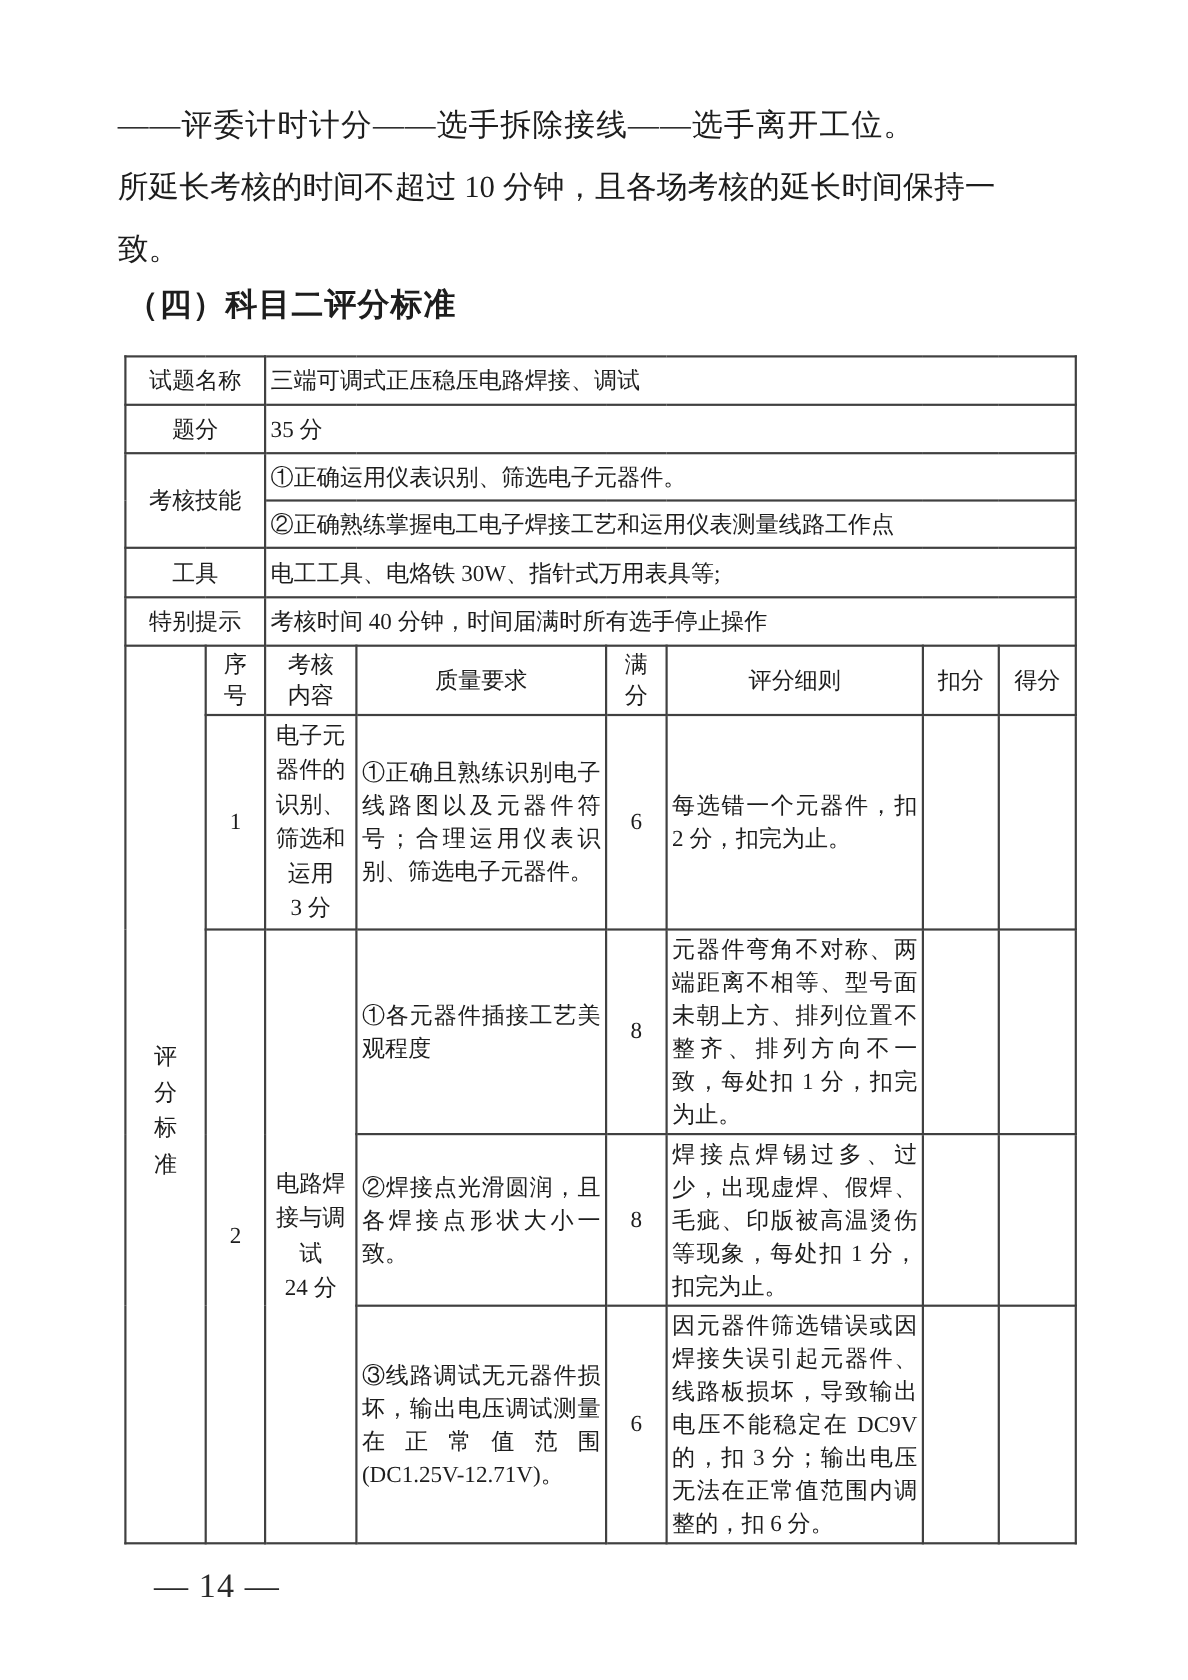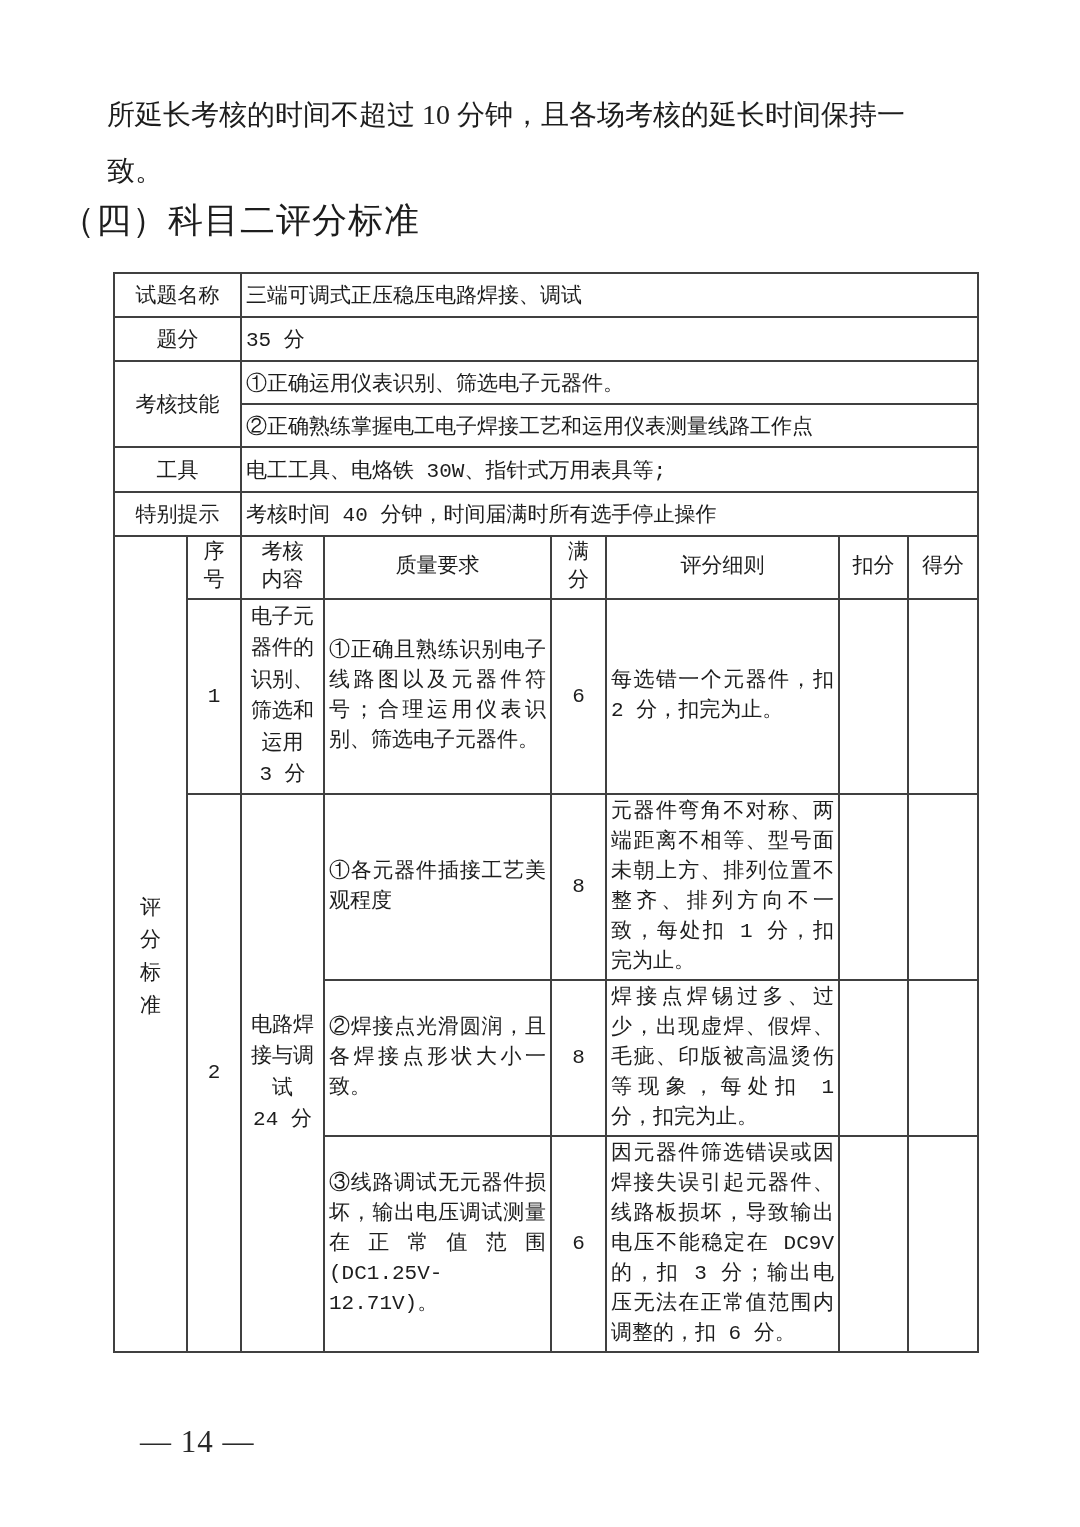--- a/index.html
+++ b/index.html
@@ -8,26 +8,26 @@
     font-family:"Liberation Serif","DejaVu Serif",serif;color:#1d1d1d;
     overflow:hidden;
   }
   .text-block{
     padding-top:87px;margin-left:107px;margin-right:100px;
     font-size:28px;line-height:56px;
   }
   .intro-line{letter-spacing:1px;}
   .note-line-first{text-indent:57px;}
   .section-heading{
-    margin-left:60px;margin-top:0;
-    font-size:35px;font-weight:normal;line-height:44px;letter-spacing:1px;
+    margin-left:115px;margin-top:0;
+    font-size:29px;font-weight:bold;line-height:44px;letter-spacing:1px;
   }
   table.doc-table{
     margin-left:113px;margin-top:2px;
-    border-collapse:collapse;table-layout:fixed;width:864px;font-family:Liberation Mono, monospace;
+    border-collapse:collapse;table-layout:fixed;width:864px;
   }
   table.doc-table td{
     border:2px solid #404040;vertical-align:middle;
     font-size:21px;padding:2px 4px;box-sizing:border-box;
   }
   td.lbl{text-align:center;font-size:22px;padding:2px 2px;}
   td.val{text-align:left;font-size:22px;padding:2px 10px 2px 12px;}
   td.hdr{text-align:center;white-space:pre-line;line-height:1.35;padding:4px 2px;}
   td.ctr{text-align:center;}
   td.pre-ctr{text-align:center;white-space:pre-line;line-height:1.5;}
@@ -48,20 +48,21 @@
   .r-2c{height:206px;}
   .page-number{
     position:absolute;left:140px;top:1424px;
     font-size:31px;letter-spacing:1px;color:#2a2a2a;
   }
 </style>
 </head>
 <body>
 
 <div class="text-block">
+  <div class="intro-line">——评委计时计分——选手拆除接线——选手离开工位。</div>
   <div>所延长考核的时间不超过 10 分钟，且各场考核的延长时间保持一</div>
   <div>致。</div>
 </div>
 
 <h2 class="section-heading">（四）科目二评分标准</h2>
 
 <table class="doc-table">
   <colgroup>
     <col style="width:73px">
       <col style="width:54px">

